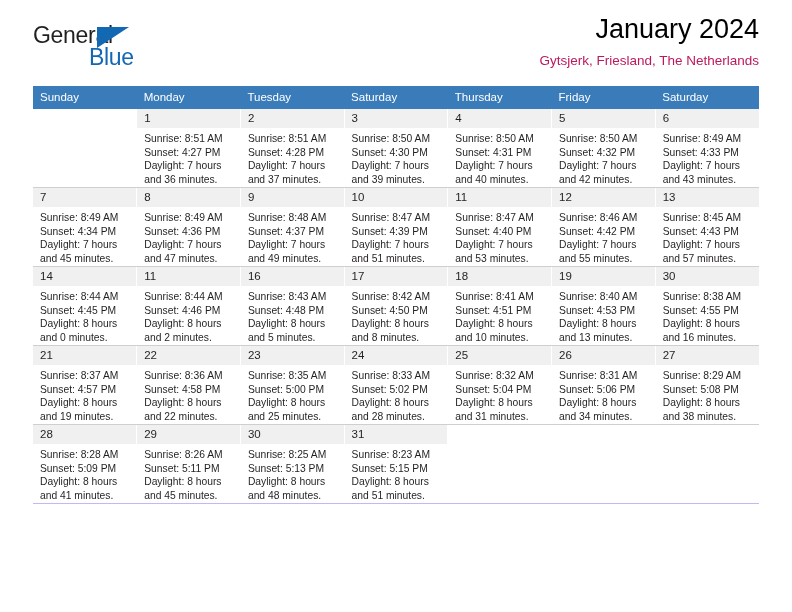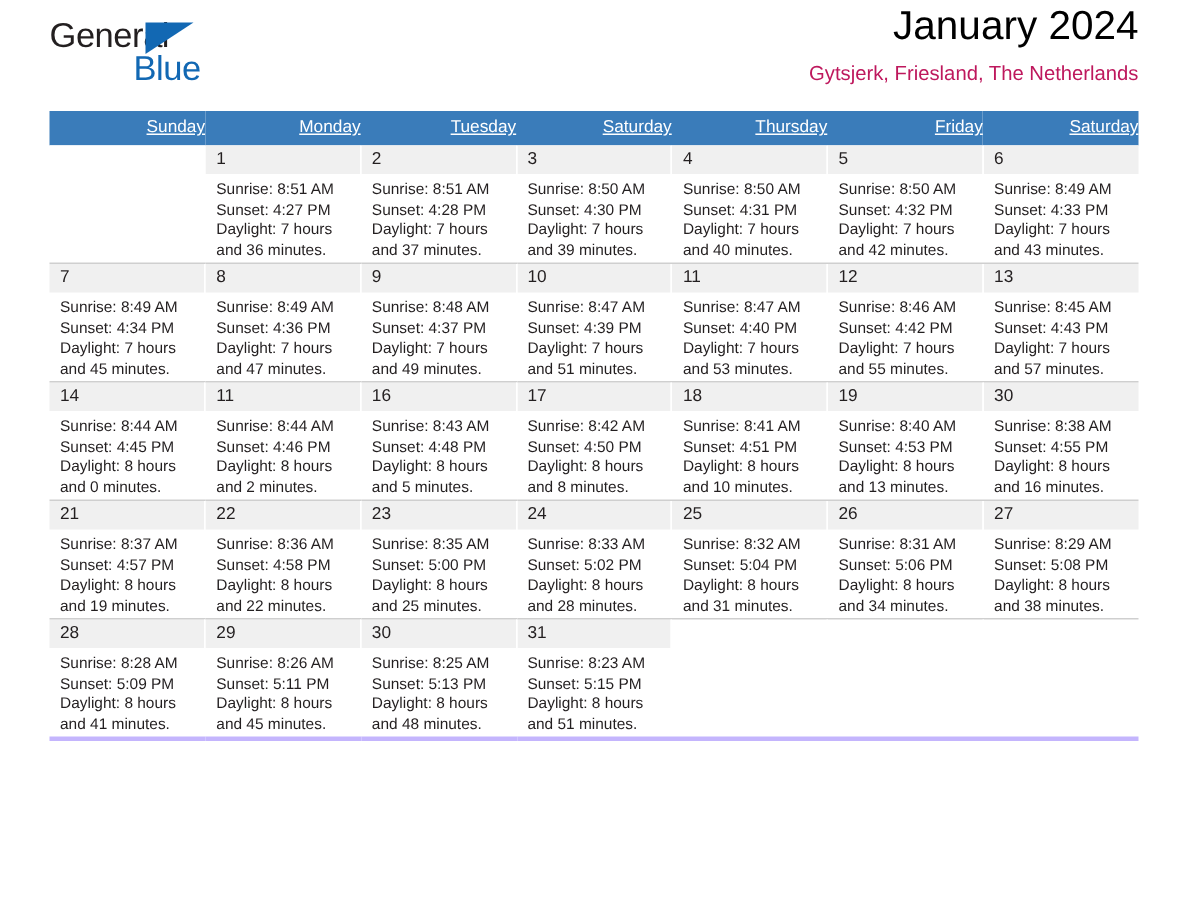--- a/index.html
+++ b/index.html
@@ -12,21 +12,21 @@
     height: 612px;
     font-family: "Liberation Sans", sans-serif;
     color: #231f20;
     overflow: hidden;
   }
   .page {
     position: relative;
     width: 792px;
     height: 511px;
     box-sizing: border-box;
-    padding: 0 33px;
+    padding: 12px 33px;
   }
 
   
   .header {
     position: relative;
     height: 74px;
   }
   .logo {
     position: absolute;
     left: 0;
@@ -86,37 +86,36 @@
   table.calendar {
     width: 726px;
     border-collapse: collapse;
     table-layout: fixed;
   }
   table.calendar thead th {
     background: #3a7cba;
     color: #ffffff;
     font-size: 11.5px;
     font-weight: normal;
-    text-align: right;
+    text-align: left;
     padding: 5px 0 6px 7px;
     height: 12px;
     border: none;
-    text-decoration: underline;
   }
   table.calendar td {
     width: 103.7px;
     height: 78px;
     vertical-align: top;
     padding: 0;
     border-right: 1px solid #ffffff;
     background: #ffffff;
   }
   table.calendar td:last-child { border-right: none; }
   table.calendar tr.week td { border-bottom: 1px solid #cfcfcf; }
-  table.calendar tr.week:last-child td { border-bottom: 3px solid #c4b5fd; }
+  table.calendar tr.week:last-child td { border-bottom: 1px solid #c4b5fd; }
 
   .daynum {
     display: block;
     background: #f0f0f0;
     font-size: 11.5px;
     color: #231f20;
     padding: 3px 0 4px 7px;
     line-height: 12px;
   }
   td.empty .daynum {

